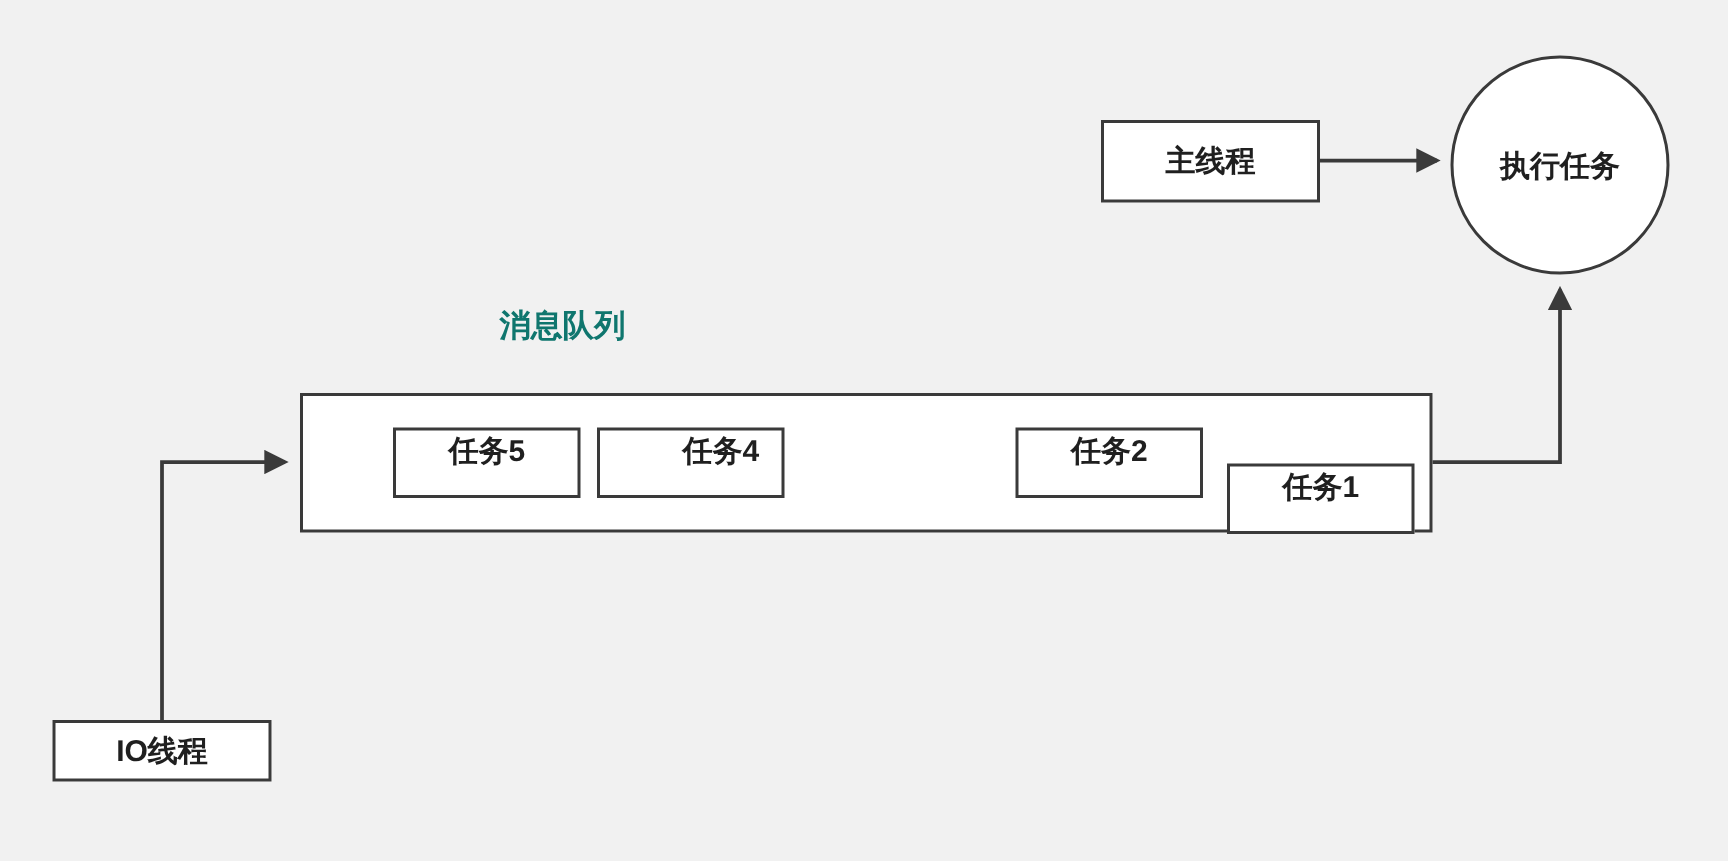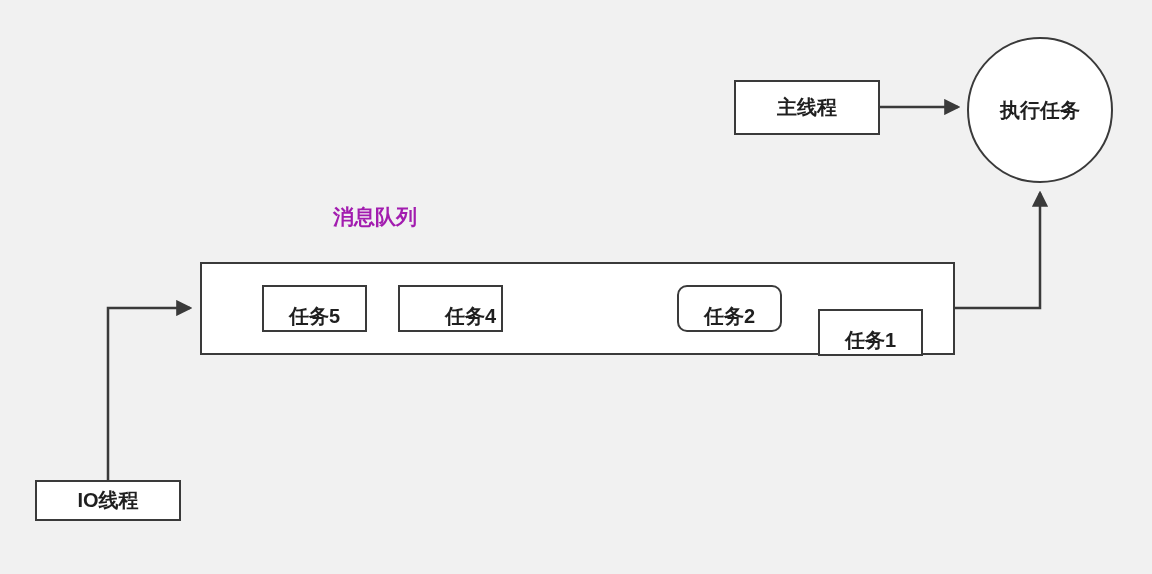--- a/index.html
+++ b/index.html
@@ -51,41 +51,41 @@
     left: 200px; top: 262px; width: 755px; height: 93px;
     background: #ffffff;
     border: 2px solid #3a3a3a;
     box-sizing: border-box;
   }
   .queue-title {
     position: absolute;
     left: 333px; top: 203px;
     font-weight: bold;
     font-size: 21px;
-    color: #a21caf;
+    color: #0f766e;
   }
   .task {
     position: absolute;
     top: 285px;
-    width: 105px;
+    width: 125px;
     height: 47px;
     background: #ffffff;
     border: 2px solid #3a3a3a;
     display: flex;
-    align-items: flex-end;
+    align-items: flex-start;
     justify-content: center;
     font-weight: bold;
     color: #1f1f1f;
     font-size: 20px;
     box-sizing: border-box;
   }
   .task-5 { left: 262px; }
   .task-4 { left: 398px; padding-left: 40px; }
   .task-3 { left: 537px; }
-  .task-2 { left: 677px; border-radius: 10px; }
+  .task-2 { left: 677px; }
   .task-1 { left: 818px; margin-top: 24px; }
   .node-io {
     left: 35px; top: 480px; width: 146px; height: 41px;
   }
 </style>
 </head>
 <body>
 
 <div class="canvas">
 

